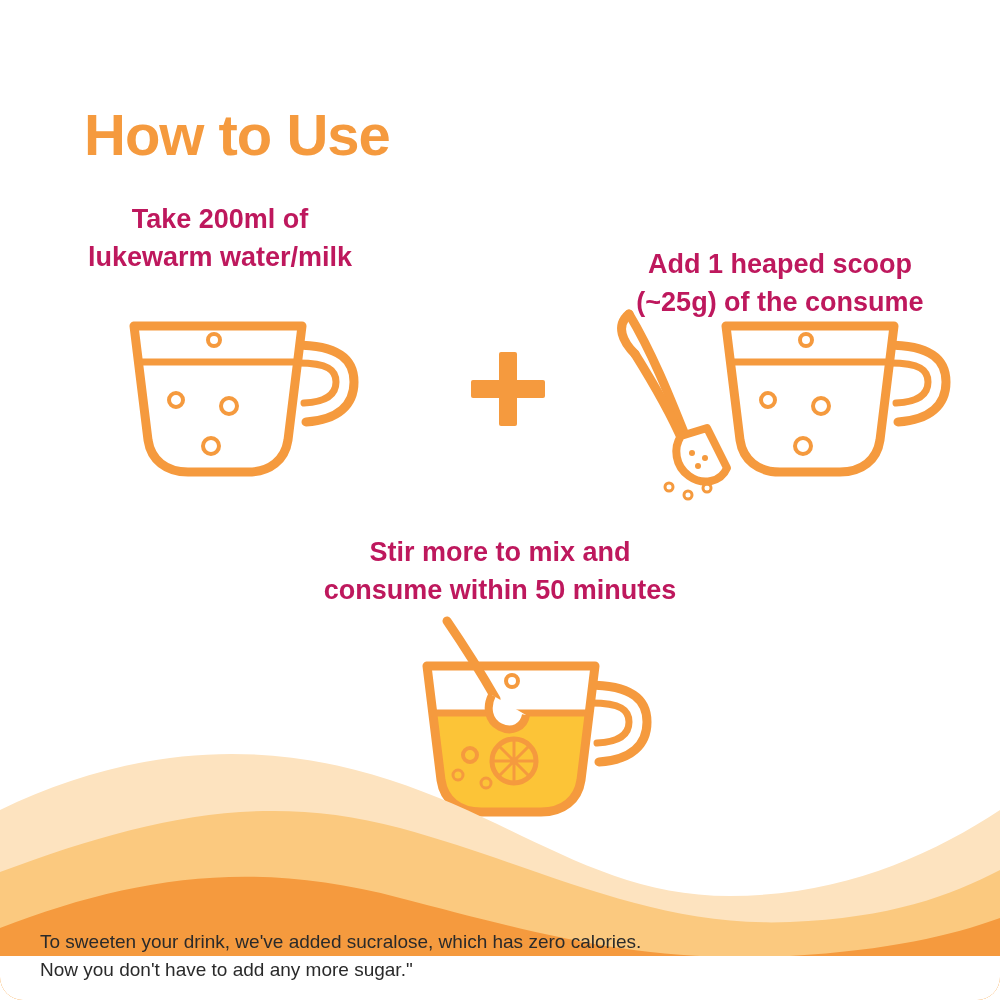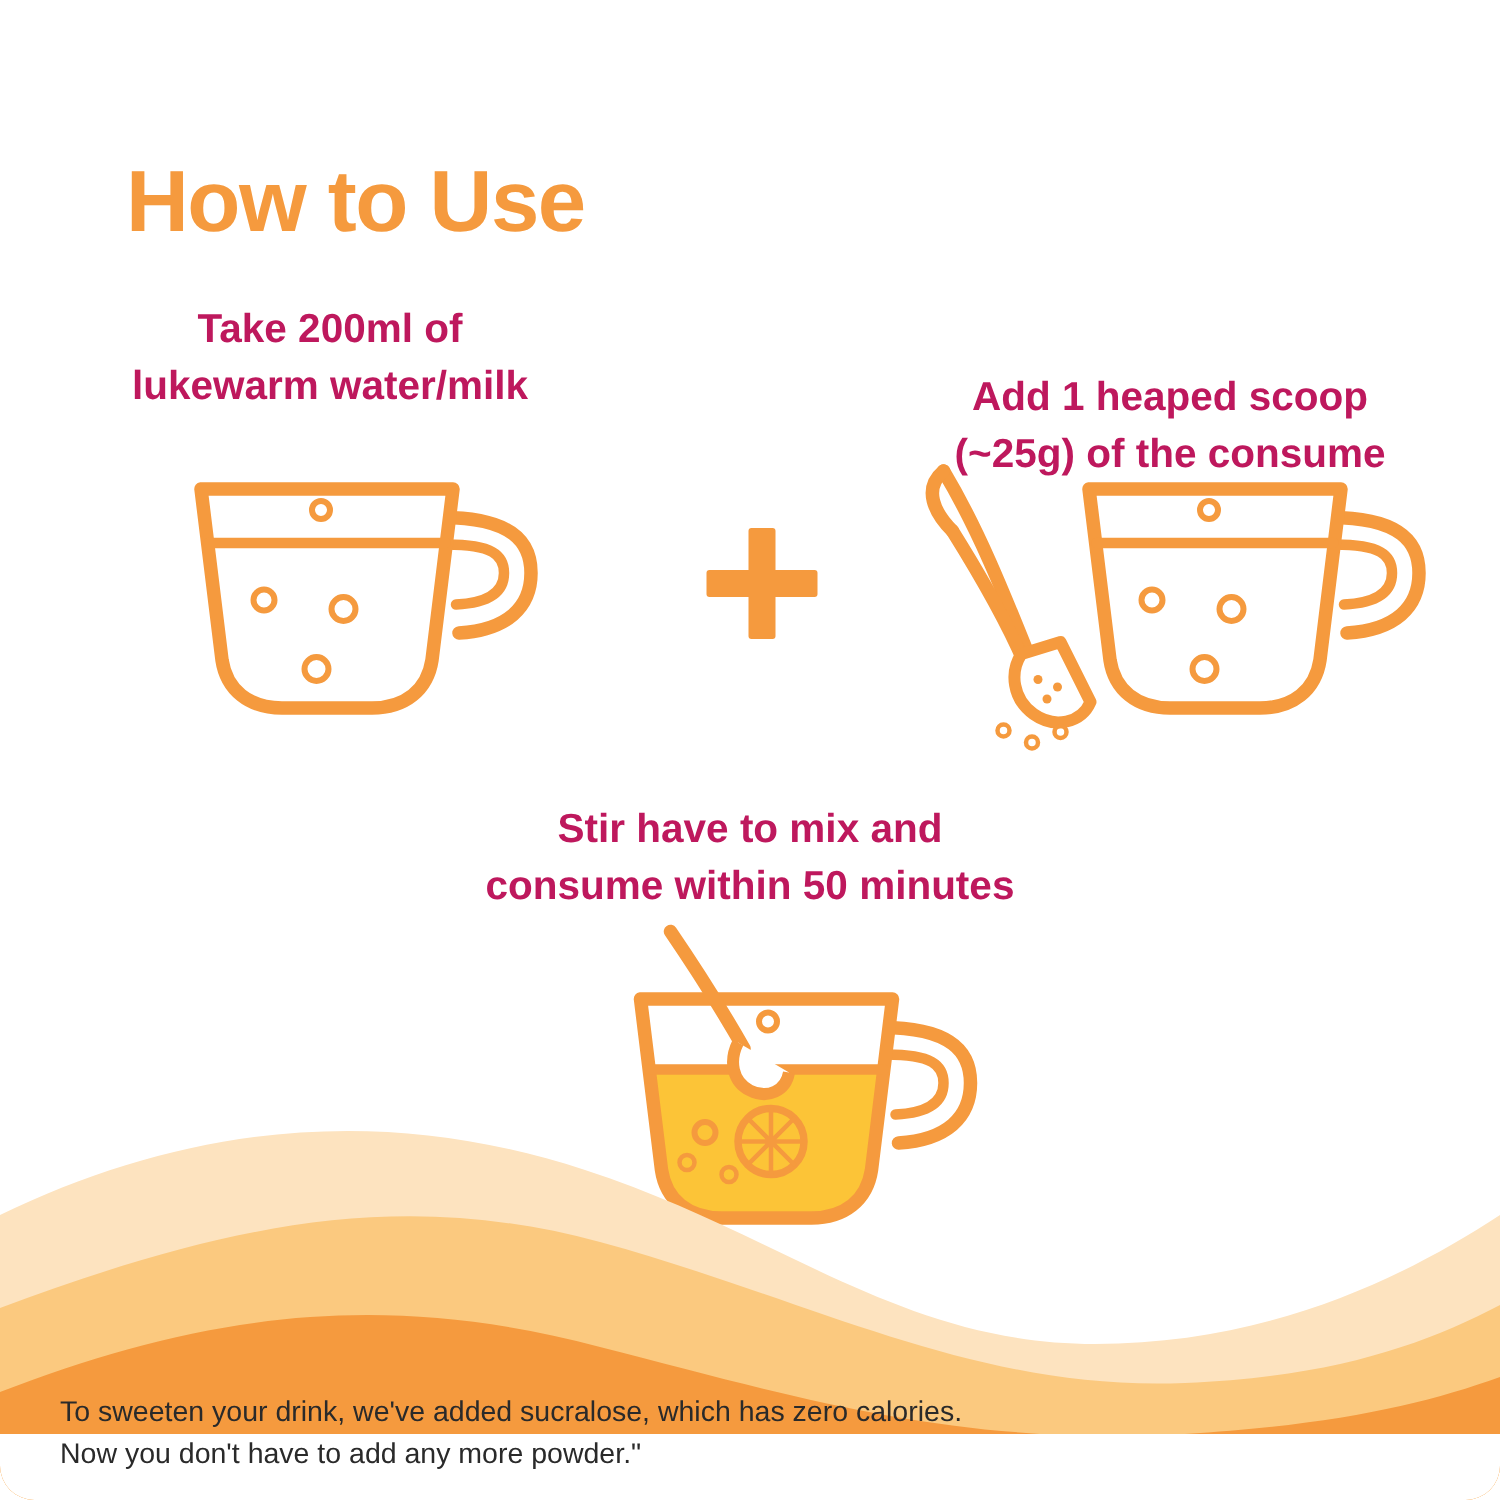--- a/index.html
+++ b/index.html
@@ -177,21 +177,21 @@
       <path d="M136 72 L294 72" stroke="#f59a3e" stroke-width="7" stroke-linecap="round"></path>
 
       <circle cx="211" cy="50" r="6" stroke="#f59a3e" stroke-width="4" fill="none"></circle>
       <circle cx="173" cy="110" r="7" stroke="#f59a3e" stroke-width="4" fill="none"></circle>
       <circle cx="226" cy="116" r="8" stroke="#f59a3e" stroke-width="4" fill="none"></circle>
       <circle cx="208" cy="156" r="8" stroke="#f59a3e" stroke-width="4" fill="none"></circle>
     </svg>
   </div>
 
   <div id="caption-3" class="step-caption">
-    <span>Stir have to mix and</span><br>
+    <span>Stir more to mix and</span><br>
     <span>consume within 50 minutes</span>
   </div>
 
   <div class="illus" id="illus-3">
     <svg width="270" height="230" viewBox="0 0 270 230" fill="none" xmlns="http://www.w3.org/2000/svg">
 
       <path d="M188 70 C235 70 247 87 247 107 C247 130 231 145 199 147" stroke="#f59a3e" stroke-width="9" fill="none" stroke-linecap="round"></path>
       <path d="M191 88 C221 88 229 95 229 107 C229 120 218 127 197 128" stroke="#f59a3e" stroke-width="7" fill="none" stroke-linecap="round"></path>
 
       <path d="M27 51 L195 51 L181 165 C178 185 163 197 141 197 L81 197 C59 197 44 185 41 165 Z" fill="#ffffff"></path>
@@ -219,16 +219,16 @@
   <svg id="waves" viewBox="0 0 1000 340" preserveAspectRatio="none" xmlns="http://www.w3.org/2000/svg">
     <path d="M0 150 C120 92 250 74 390 120 C520 162 600 236 730 236 C840 236 930 196 1000 150 L1000 340 L0 340 Z" fill="#fde3bf"></path>
     <path d="M0 212 C140 160 260 130 400 168 C540 206 650 268 790 262 C890 258 950 236 1000 210 L1000 340 L0 340 Z" fill="#fbc97f"></path>
     <path d="M0 268 C130 218 250 198 400 238 C540 274 640 304 790 296 C890 290 950 276 1000 258 L1000 340 L0 340 Z" fill="#f59a3e"></path>
     <path d="M0 300 L1000 300 L1000 340 L0 340 Z" fill="#ffffff" opacity="0"></path>
     <rect x="0" y="296" width="1000" height="44" fill="#ffffff"></rect>
   </svg>
 
   <div id="footer">
     <span class="line">To sweeten your drink, we've added sucralose, which has zero calories.</span>
-    <span class="line">Now you don't have to add any more powder."</span>
+    <span class="line">Now you don't have to add any more sugar."</span>
   </div>
 
 </div>
 
 </body></html>

